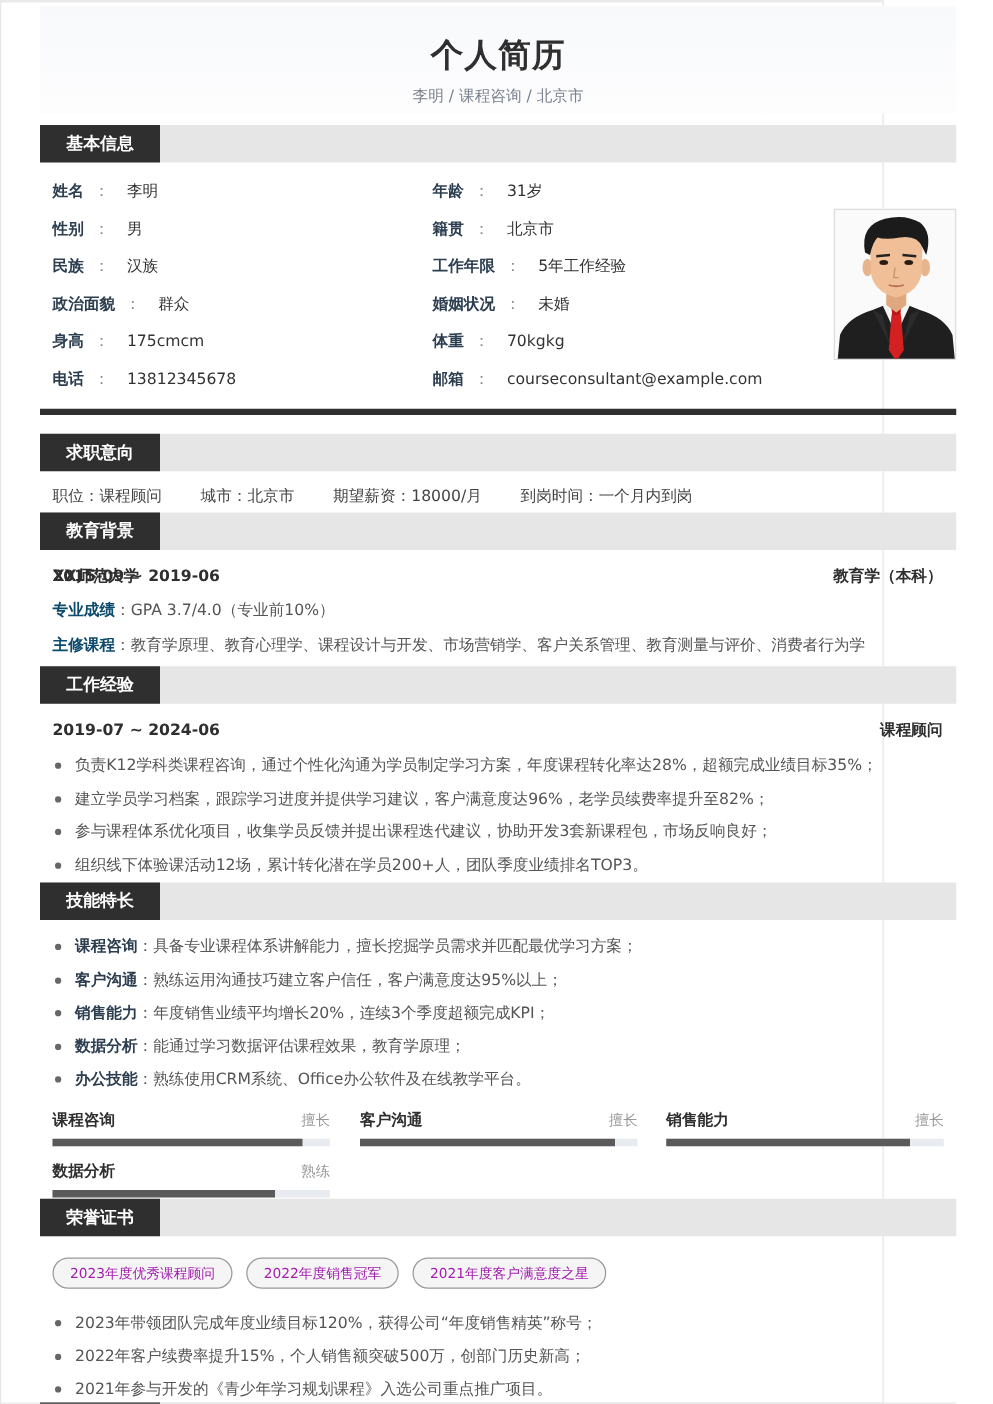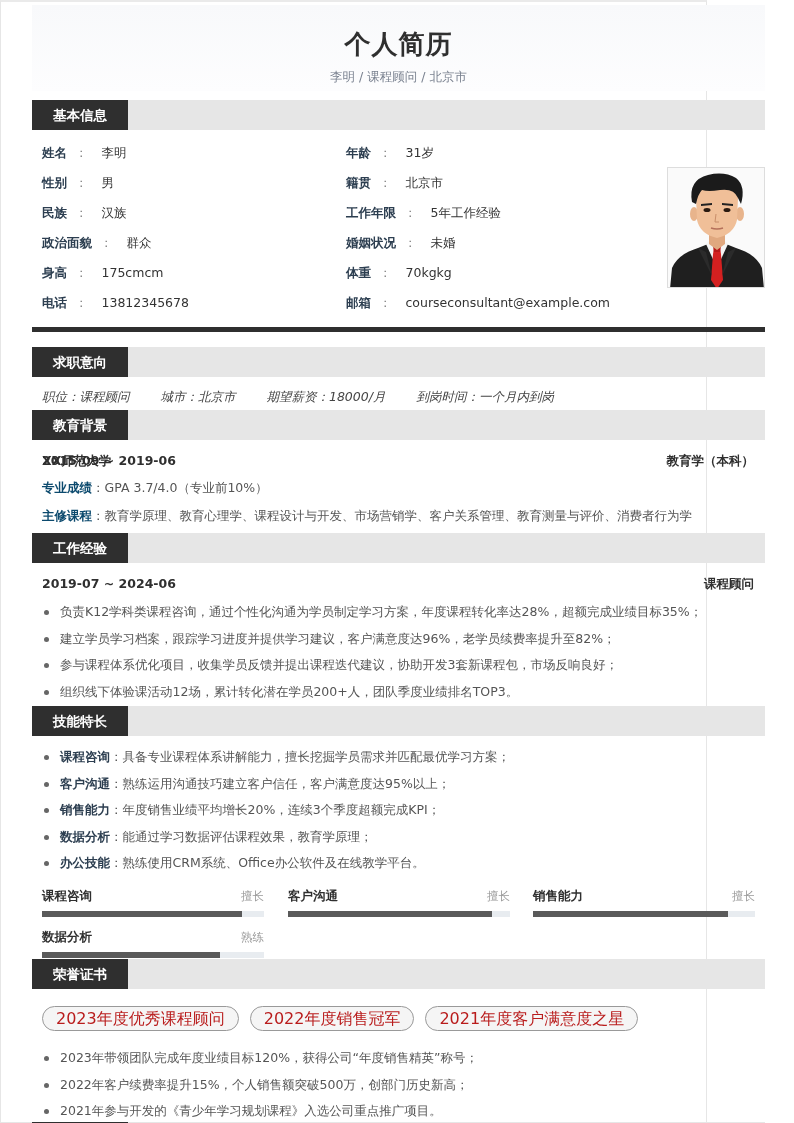--- a/index.html
+++ b/index.html
@@ -17,21 +17,21 @@
   .info-row { position: absolute; font-size: 12.5px; height: 20px; line-height: 20px; white-space: nowrap; }
   .info-row .k { color: #2c3e50; font-weight: bold; }
   .info-row .c { color: #888; margin: 0 14px 0 8px; }
   .info-row .v { color: #333; }
 
   .photo { position: absolute; left: 666px; top: 165px; width: 98px; height: 121px; border: 1px solid #ddd; background: #fbfbfb; overflow: hidden; }
 
   .divider { position: absolute; left: 31px; top: 325px; width: 733px; height: 5px; background: #2f2f2f; }
 
   .intent { position: absolute; left: 41px; top: 387px; font-size: 12.5px; color: #444; white-space: nowrap; }
-  .intent span { margin-right: 27px; font-style: italic; }
+  .intent span { margin-right: 27px; }
 
   .row3 { position: absolute; left: 41px; width: 712px; height: 20px; font-size: 12.5px; font-weight: bold; color: #2f2f2f; }
   .row3 .l { position: absolute; left: 0; }
   .row3 .m { position: absolute; left: 0; right: 0; text-align: left; }
   .row3 .r { position: absolute; right: 0; }
 
   .line { position: absolute; left: 41px; font-size: 12.5px; color: #555; white-space: nowrap; }
   .line b { color: #0c4a6e; }
 
   .bullets { position: absolute; left: 41px; list-style: none; font-size: 12.5px; color: #555; }
@@ -39,32 +39,32 @@
   .bullets li::before { content: ""; position: absolute; left: 2px; top: 7px; width: 5px; height: 5px; border-radius: 50%; background: #666; }
   .bullets li b { color: #2c3e50; }
 
   .skill { position: absolute; width: 222px; height: 34px; }
   .skill .name { position: absolute; left: 0; top: 0; font-size: 12.5px; font-weight: bold; color: #2f2f2f; }
   .skill .lvl { position: absolute; right: 0; top: 1px; font-size: 11.5px; color: #999; }
   .skill .track { position: absolute; left: 0; right: 0; top: 23px; height: 6px; background: #e8ecf0; }
   .skill .fill { position: absolute; left: 0; top: 0; bottom: 0; background: #5a5a5a; }
 
   .pills { position: absolute; left: 41px; top: 1004px; display: flex; gap: 11px; }
-  .pill { height: 25px; line-height: 23px; padding: 0 13px; border: 1px solid #999; border-radius: 13px; background: #f5f5f5; font-size: 16px; color: #b91c1c; white-space: nowrap; }
+  .pill { height: 25px; line-height: 23px; padding: 0 13px; border: 1px solid #999; border-radius: 13px; background: #f5f5f5; font-size: 11px; color: #a21caf; white-space: nowrap; }
 
   svg { display: block; }
 </style>
 </head>
 <body>
 
 <div class="page">
 
   <div class="header">
     <div class="title">个人简历</div>
-    <div class="subtitle">李明 / 课程顾问 / 北京市</div>
+    <div class="subtitle">李明 / 课程咨询 / 北京市</div>
   </div>
 
   <div class="sec-head" style="top:98px">
     <div class="tag">基本信息</div>
   </div>
 
   <div>
     <div class="info-row" style="left:41px; top:141px">
       <span class="k">姓名</span><span class="c">：</span><span class="v">李明</span>
     </div>

